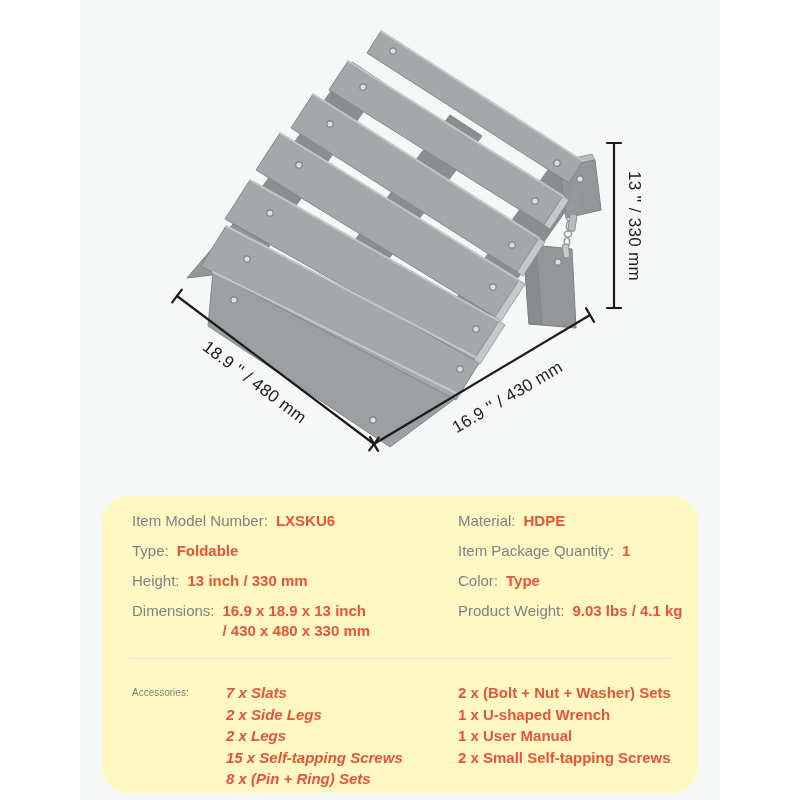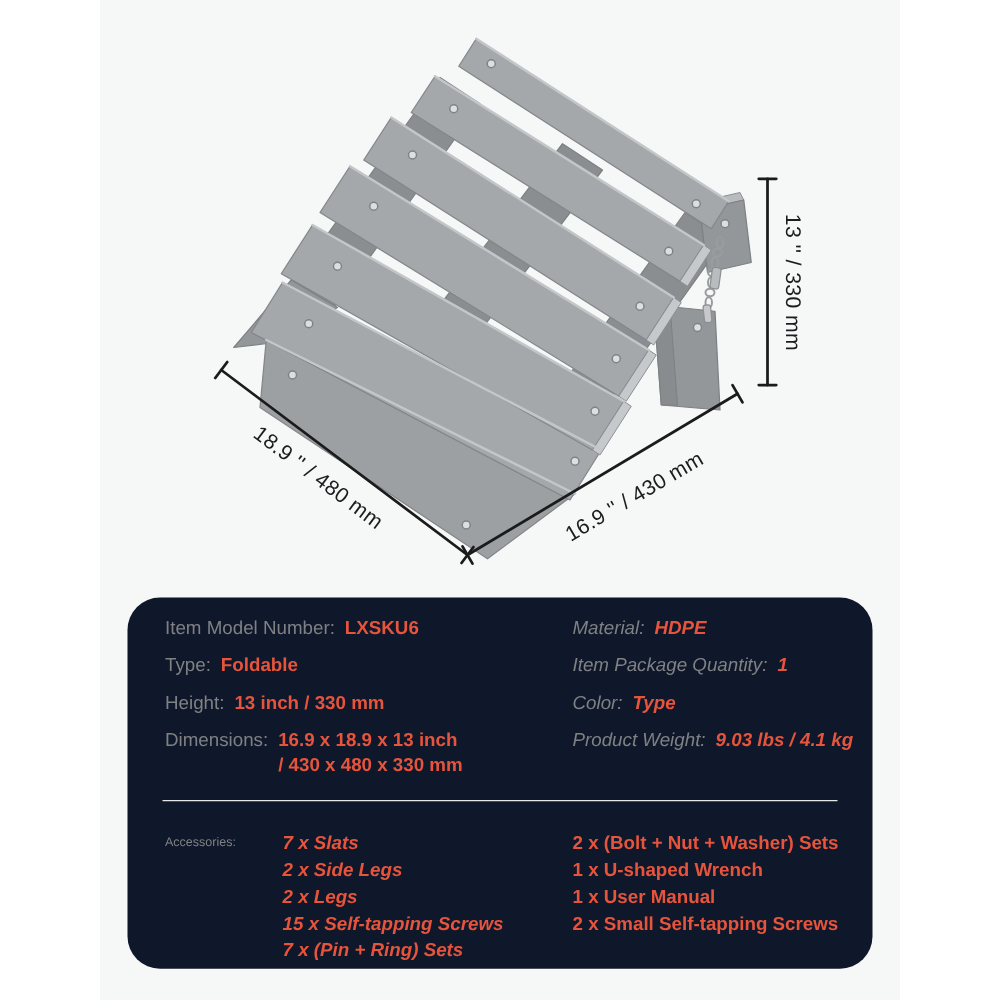--- a/index.html
+++ b/index.html
@@ -2,25 +2,25 @@
 <html><head>
 <meta charset="utf-8">
 <style>
   * { margin:0; padding:0; box-sizing:border-box; }
   html,body { background:#ffffff; }
   body { font-family:"Liberation Sans", sans-serif; }
   .canvas { position:relative; width:800px; height:800px; background:#ffffff; overflow:hidden; }
   .content { position:absolute; left:80px; top:0; width:640px; height:800px; background:#f6f7f7; }
   .diagram-svg { position:absolute; left:0; top:0; width:640px; height:460px; display:block; }
 
-  .panel { position:absolute; left:22px; top:478px; width:596px; height:297px;
-           background:#0f172a; border-radius:26px; }
+  .panel { position:absolute; left:22px; top:496px; width:596px; height:297px;
+           background:#fef9c3; border-radius:26px; }
   .spec-col { position:absolute; top:15px; }
   .spec-col.left  { left:30px; }
-  .spec-col.right { left:356px;font-style:italic; }
+  .spec-col.right { left:356px; }
   .spec-row { display:flex; gap:8px; align-items:flex-start; margin-bottom:10px;
               font-size:15px; line-height:20px; }
   .spec-label { color:#7f8184; white-space:nowrap; }
   .spec-value { color:#e6543c; font-weight:700; white-space:pre-line; }
 
   .divider { position:absolute; left:28px; right:28px; top:162px; height:1px; background:#e5e6e7; }
 
   .acc-label { position:absolute; left:30px; top:186px; font-size:10px; line-height:21.5px; color:#7f8184; }
   .acc-col { position:absolute; top:186px; font-size:15px; line-height:21.5px;
              color:#e6543c; font-weight:700; }
@@ -187,21 +187,21 @@
       <div class="acc-col left">
 
           <div>7 x Slats</div>
 
           <div>2 x Side Legs</div>
 
           <div>2 x Legs</div>
 
           <div>15 x Self-tapping Screws</div>
 
-          <div>7 x (Pin + Ring) Sets</div>
+          <div>8 x (Pin + Ring) Sets</div>
         </div>
 
       <div class="acc-col right">
 
           <div>2 x (Bolt + Nut + Washer) Sets</div>
 
 
           <div>1 x U-shaped Wrench</div>
 
           <div>1 x User Manual</div>

